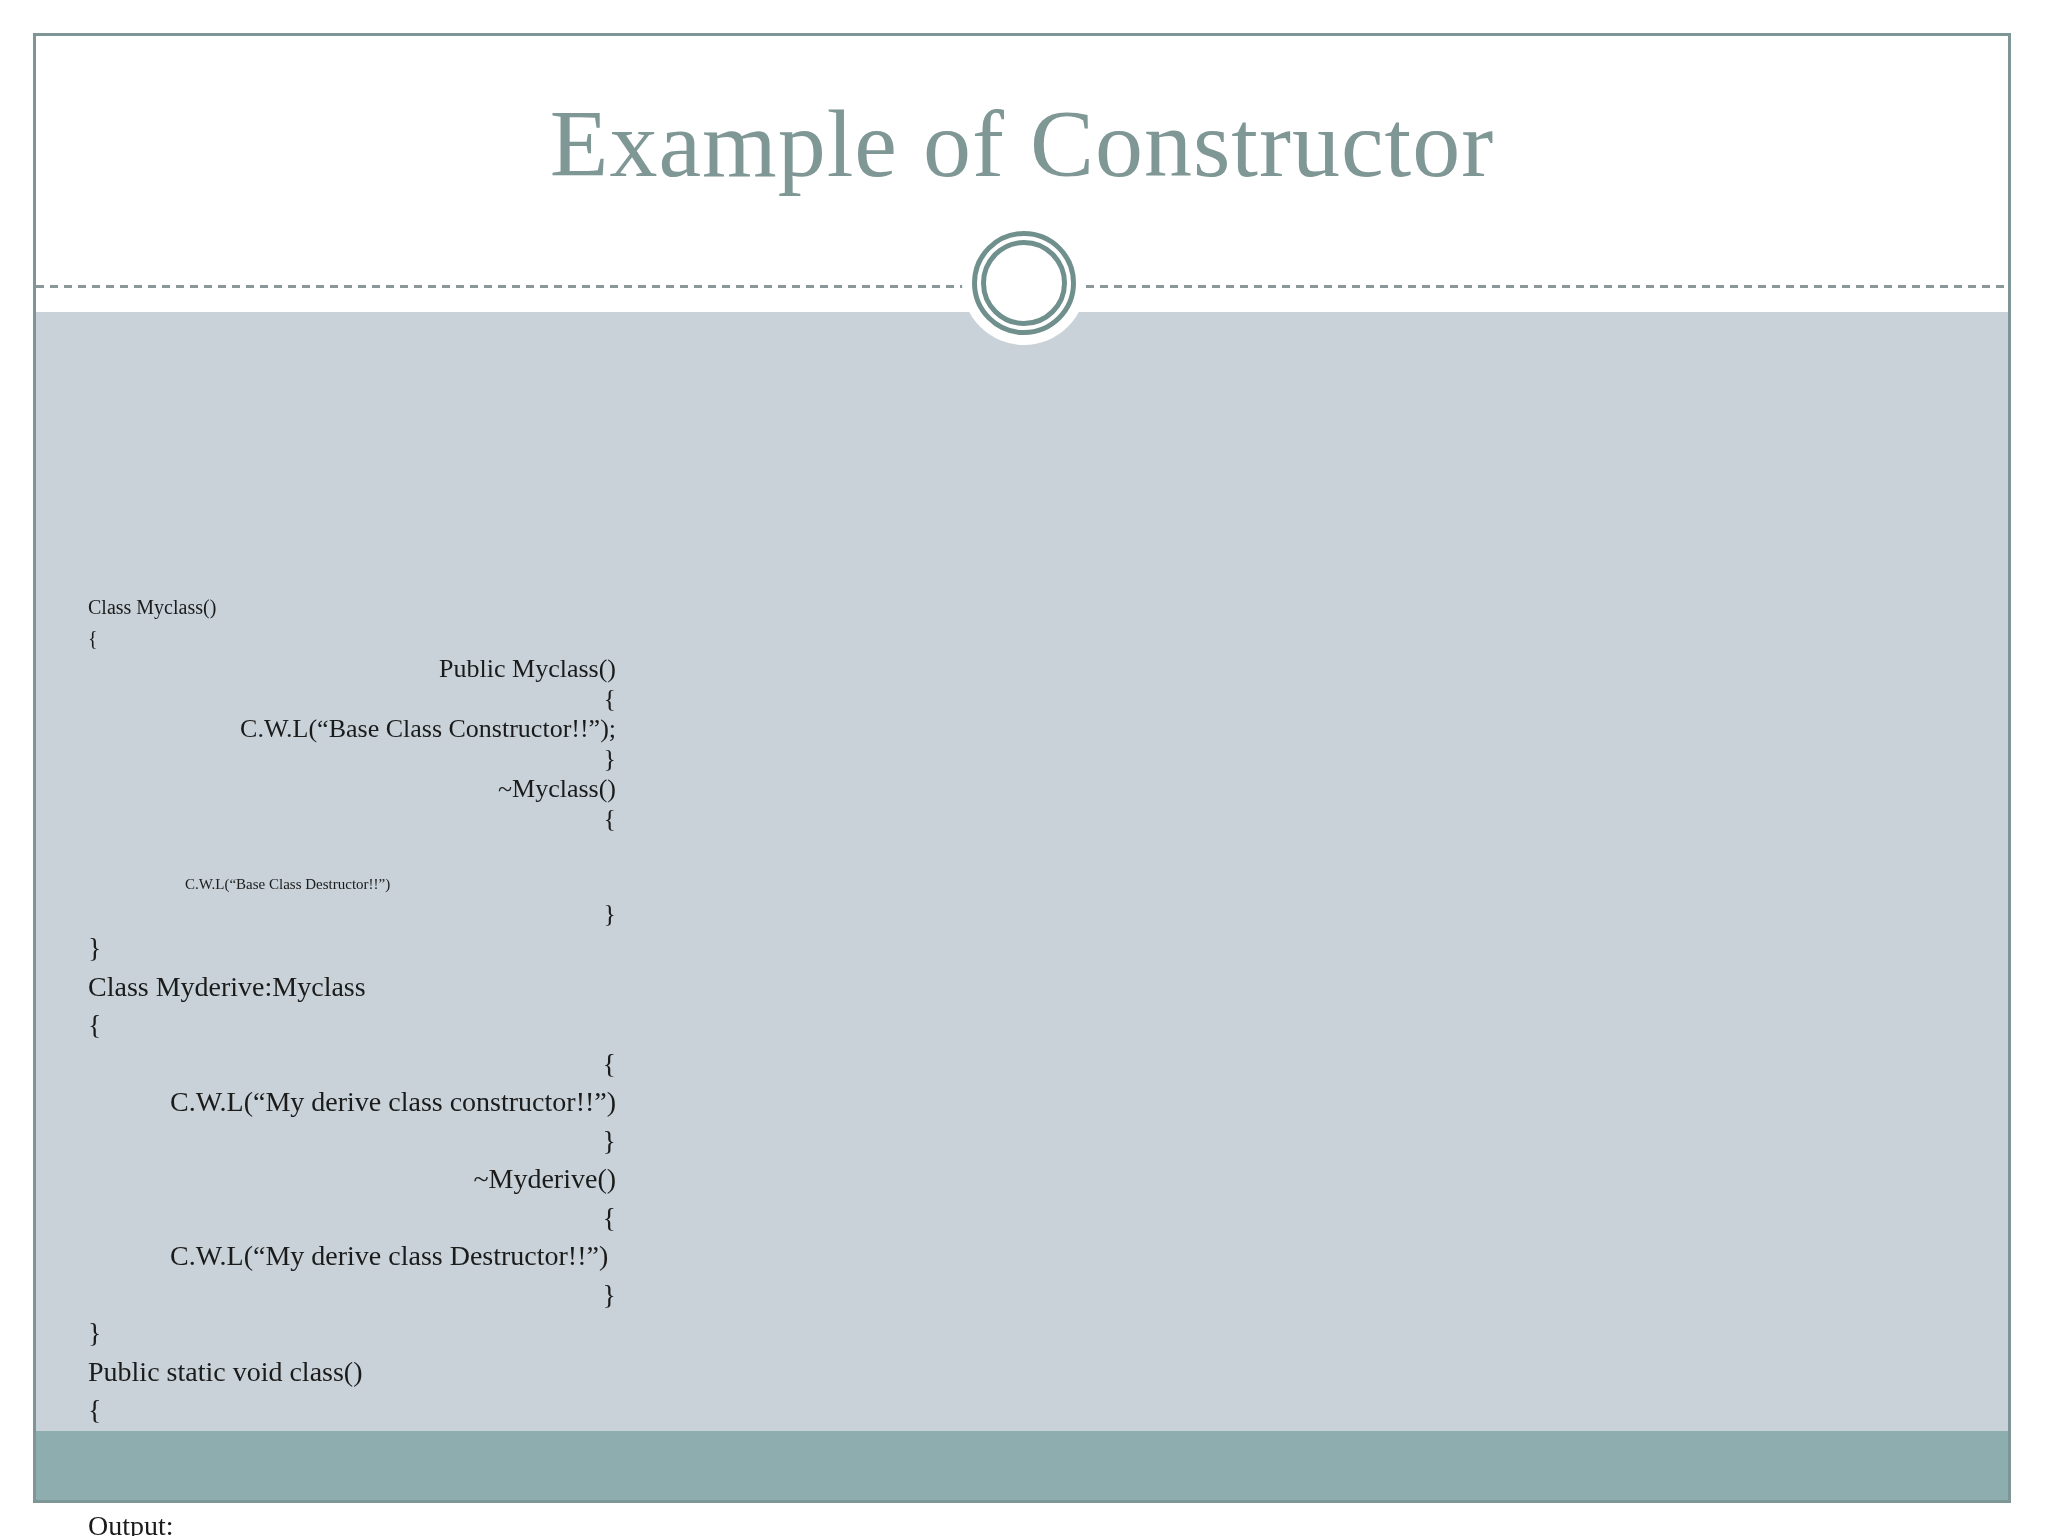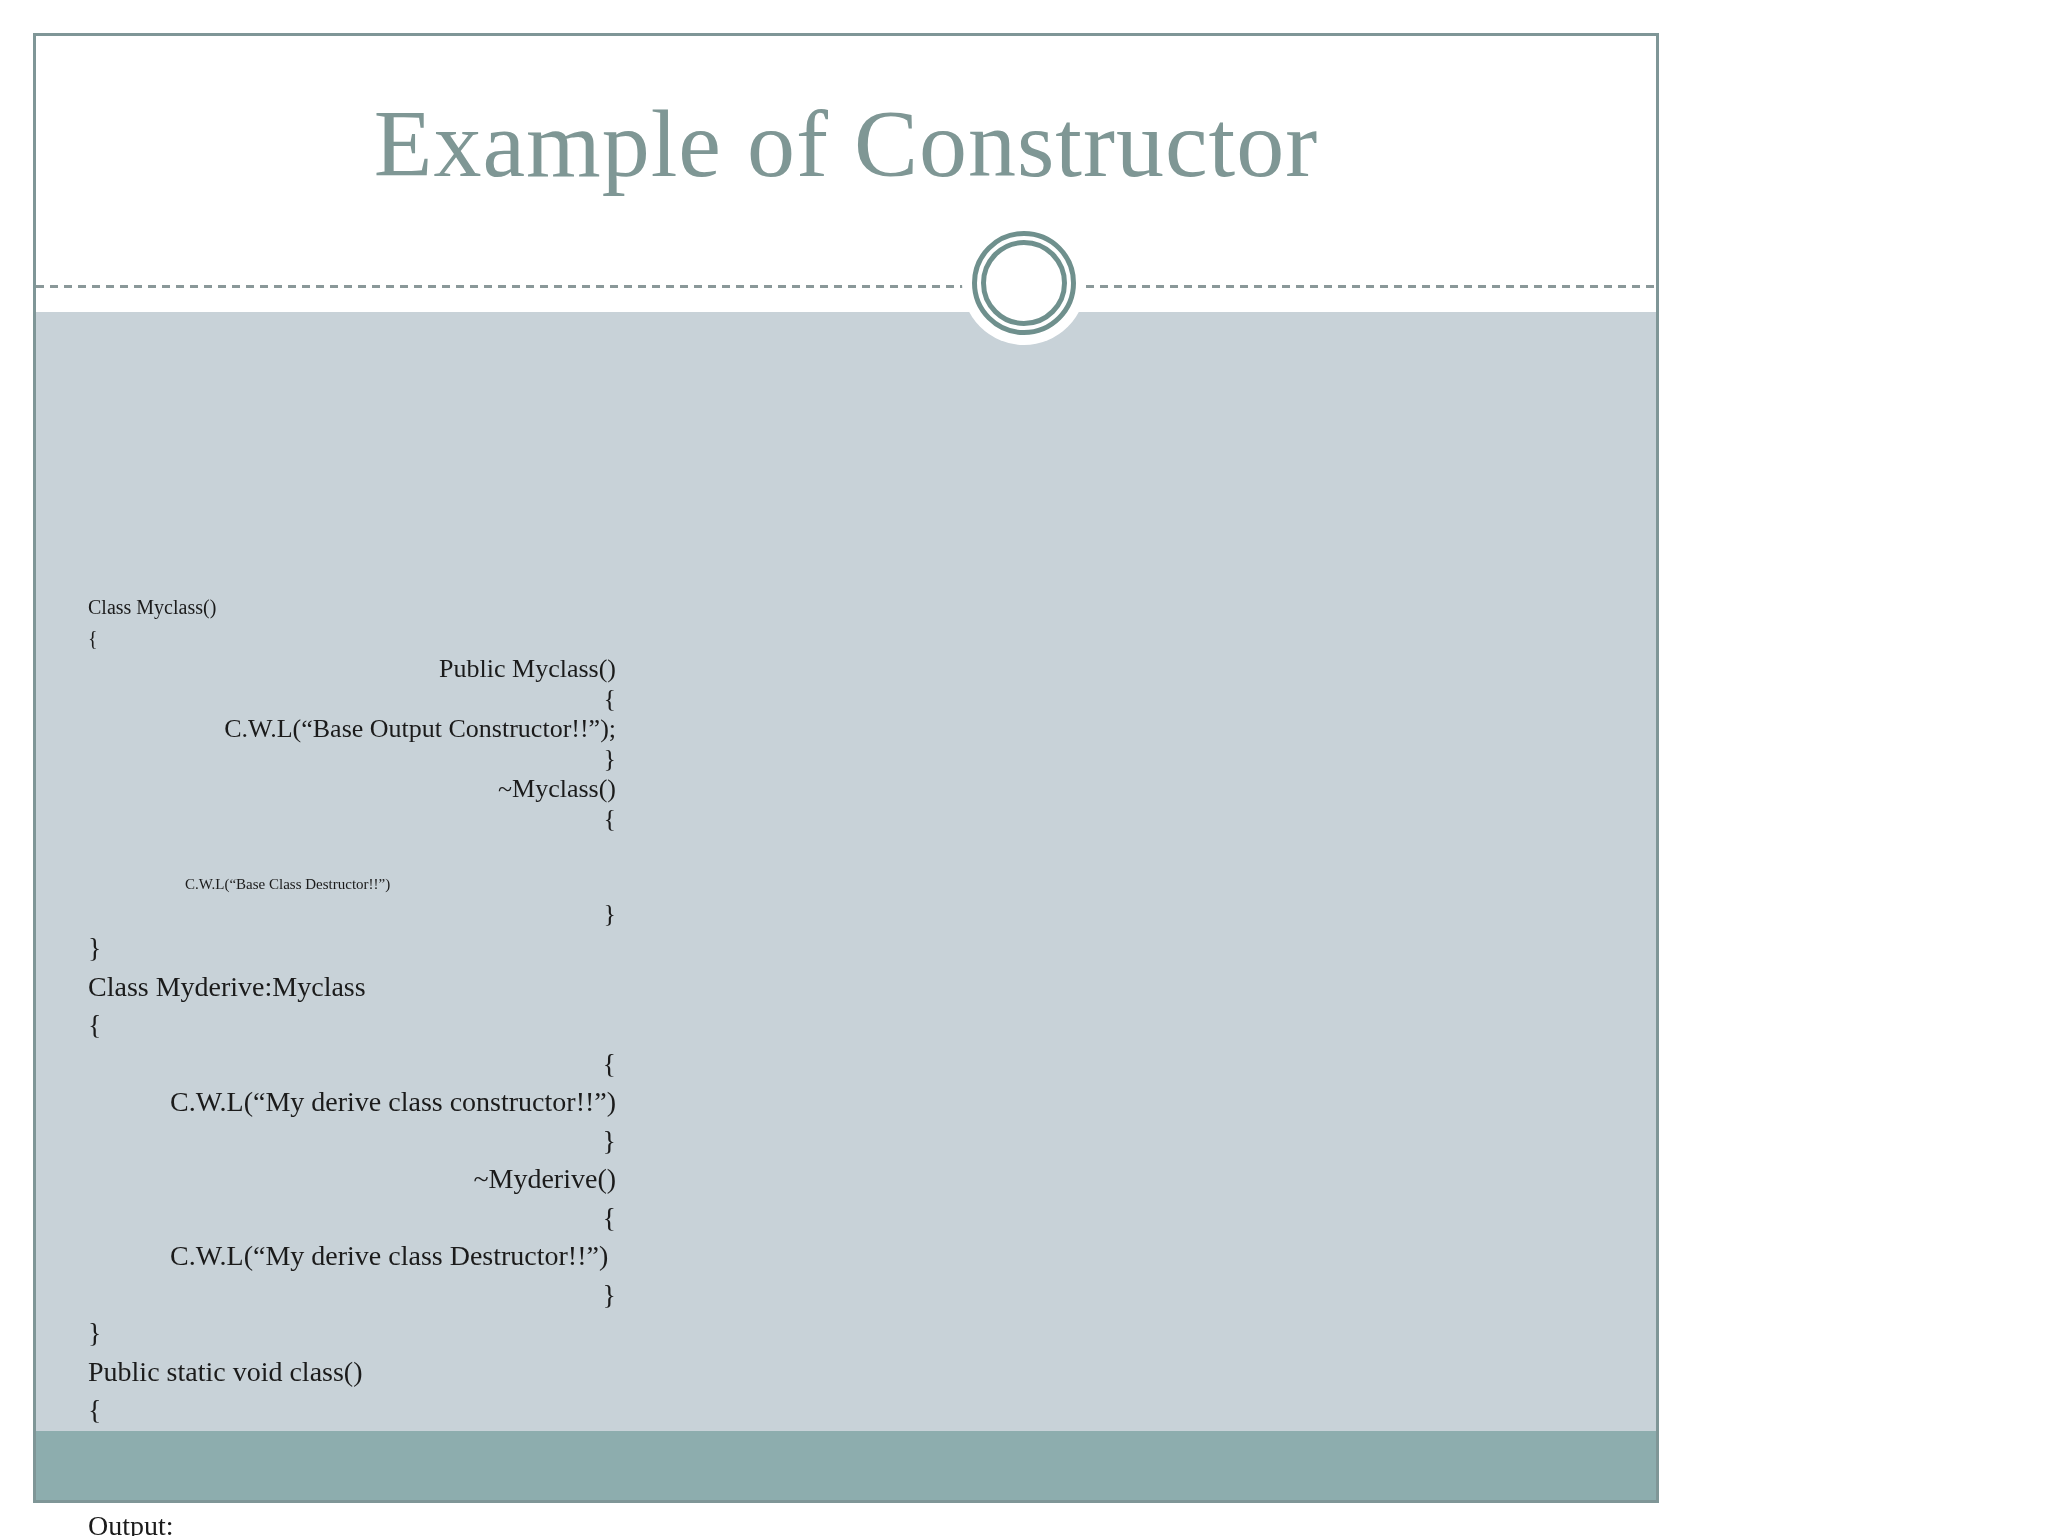--- a/index.html
+++ b/index.html
@@ -8,21 +8,21 @@
     --c-dash:#8a9899;
     --c-content:#c8d2d8;
     --c-footer:#8dadae;
     --c-ring:#6f908d;
     --c-code:#1b1b1b;
   }
   *{margin:0;padding:0;box-sizing:border-box;}
   html,body{width:2048px;height:1536px;background:#ffffff;overflow:hidden;
     font-family:"Liberation Serif", serif;}
   .slide{
-    position:absolute;left:33px;top:33px;width:1626px;height:1470px;
+    position:absolute;left:33px;top:33px;width:1978px;height:1470px;
     border:3px solid var(--c-border);background:#ffffff;
   }
   .title{
     position:absolute;top:52px;left:0;width:100%;text-align:center;
     font-size:96px;font-weight:400;color:var(--c-title);
     font-family:"Liberation Serif", serif;letter-spacing:1px;
   }
   .divider{
     position:absolute;top:249px;left:0;width:100%;height:3px;z-index:2;
     background:repeating-linear-gradient(90deg,
@@ -65,21 +65,21 @@
   <h1 class="title">Example of Constructor</h1>
 
   <div class="divider"></div>
 
   <div class="content">
     <div class="code">
         <div class="ln sz-a ind-0">Class Myclass()</div>
         <div class="ln sz-a ind-0">{</div>
         <div class="ln sz-b ind-1">Public Myclass()</div>
         <div class="ln sz-b ind-1">{</div>
-        <div class="ln sz-b ind-1">C.W.L(“Base Output Constructor!!”);</div>
+        <div class="ln sz-b ind-1">C.W.L(“Base Class Constructor!!”);</div>
         <div class="ln sz-b ind-1">}</div>
         <div class="ln sz-b ind-1">~Myclass()</div>
         <div class="ln sz-b ind-1">{</div>
         <div class="ln sz-c ind-2">C.W.L(“Base Class Destructor!!”)</div>
         <div class="ln sz-b ind-1">}</div>
         <div class="ln sz-d ind-0">}</div>
         <div class="ln sz-d ind-0">Class Myderive:Myclass</div>
         <div class="ln sz-d ind-0">{</div>
         <div class="ln sz-d ind-1">{</div>
         <div class="ln sz-d ind-15">C.W.L(“My derive class constructor!!”)</div>

